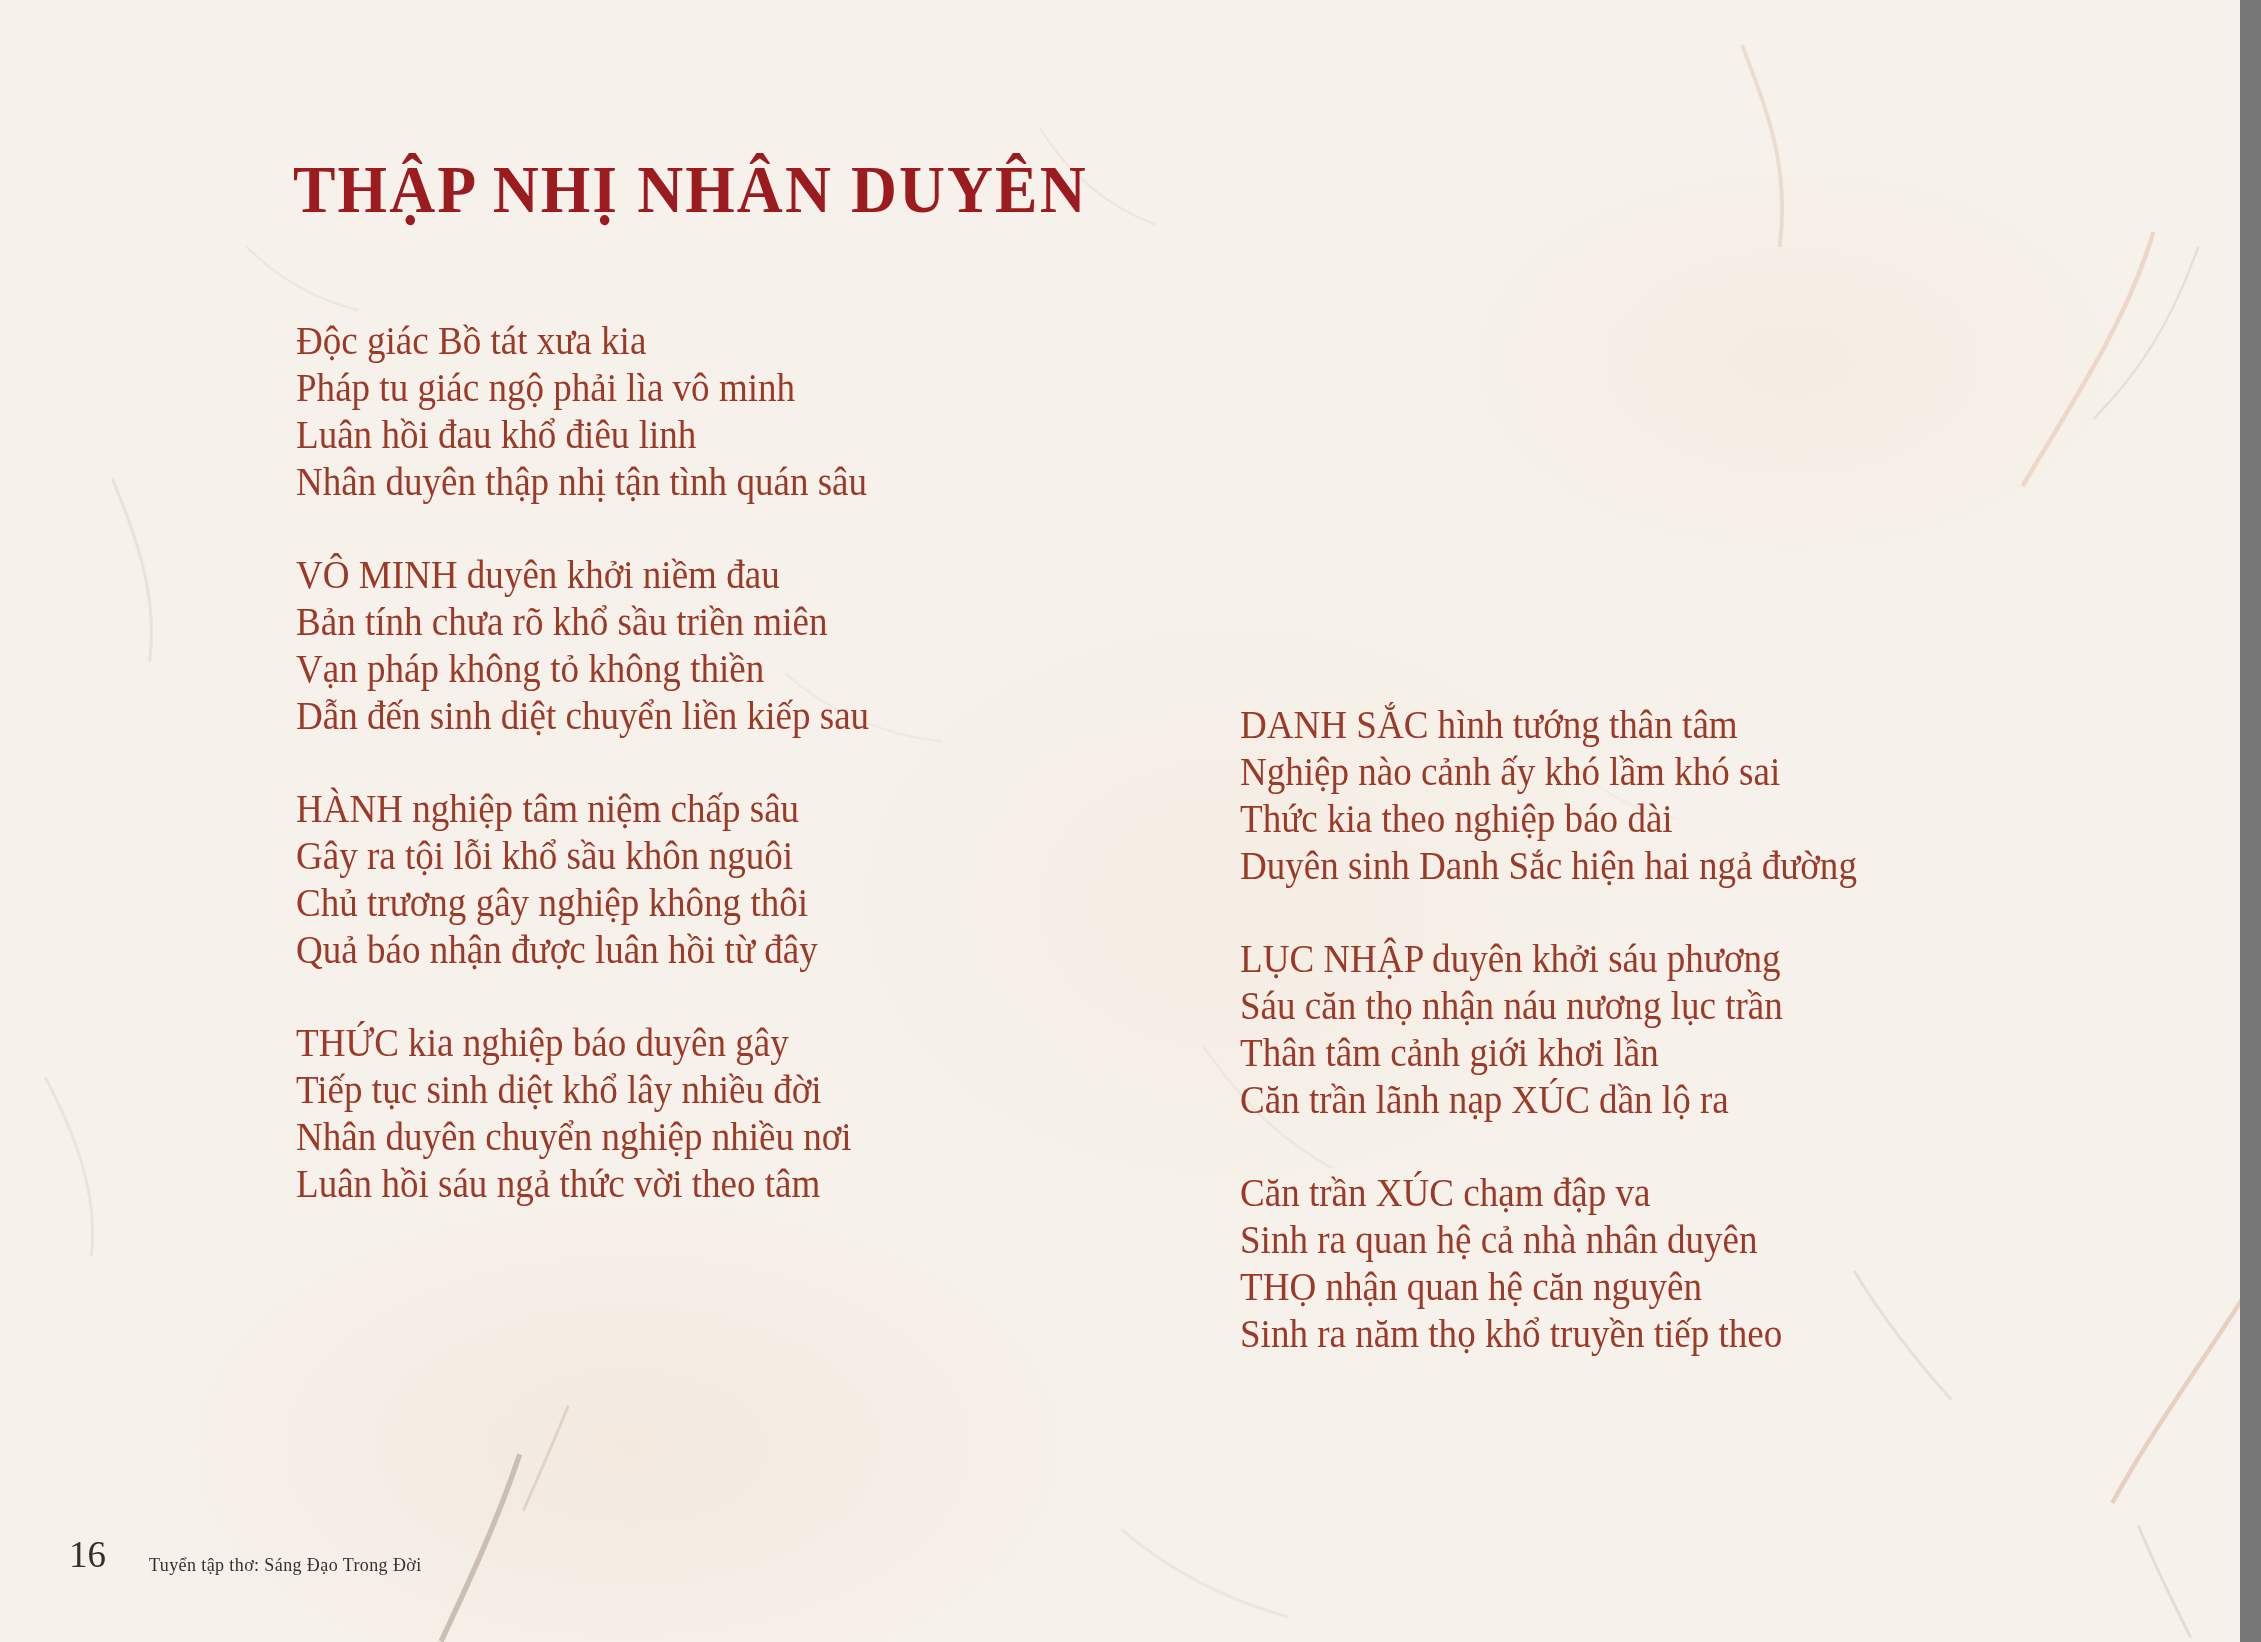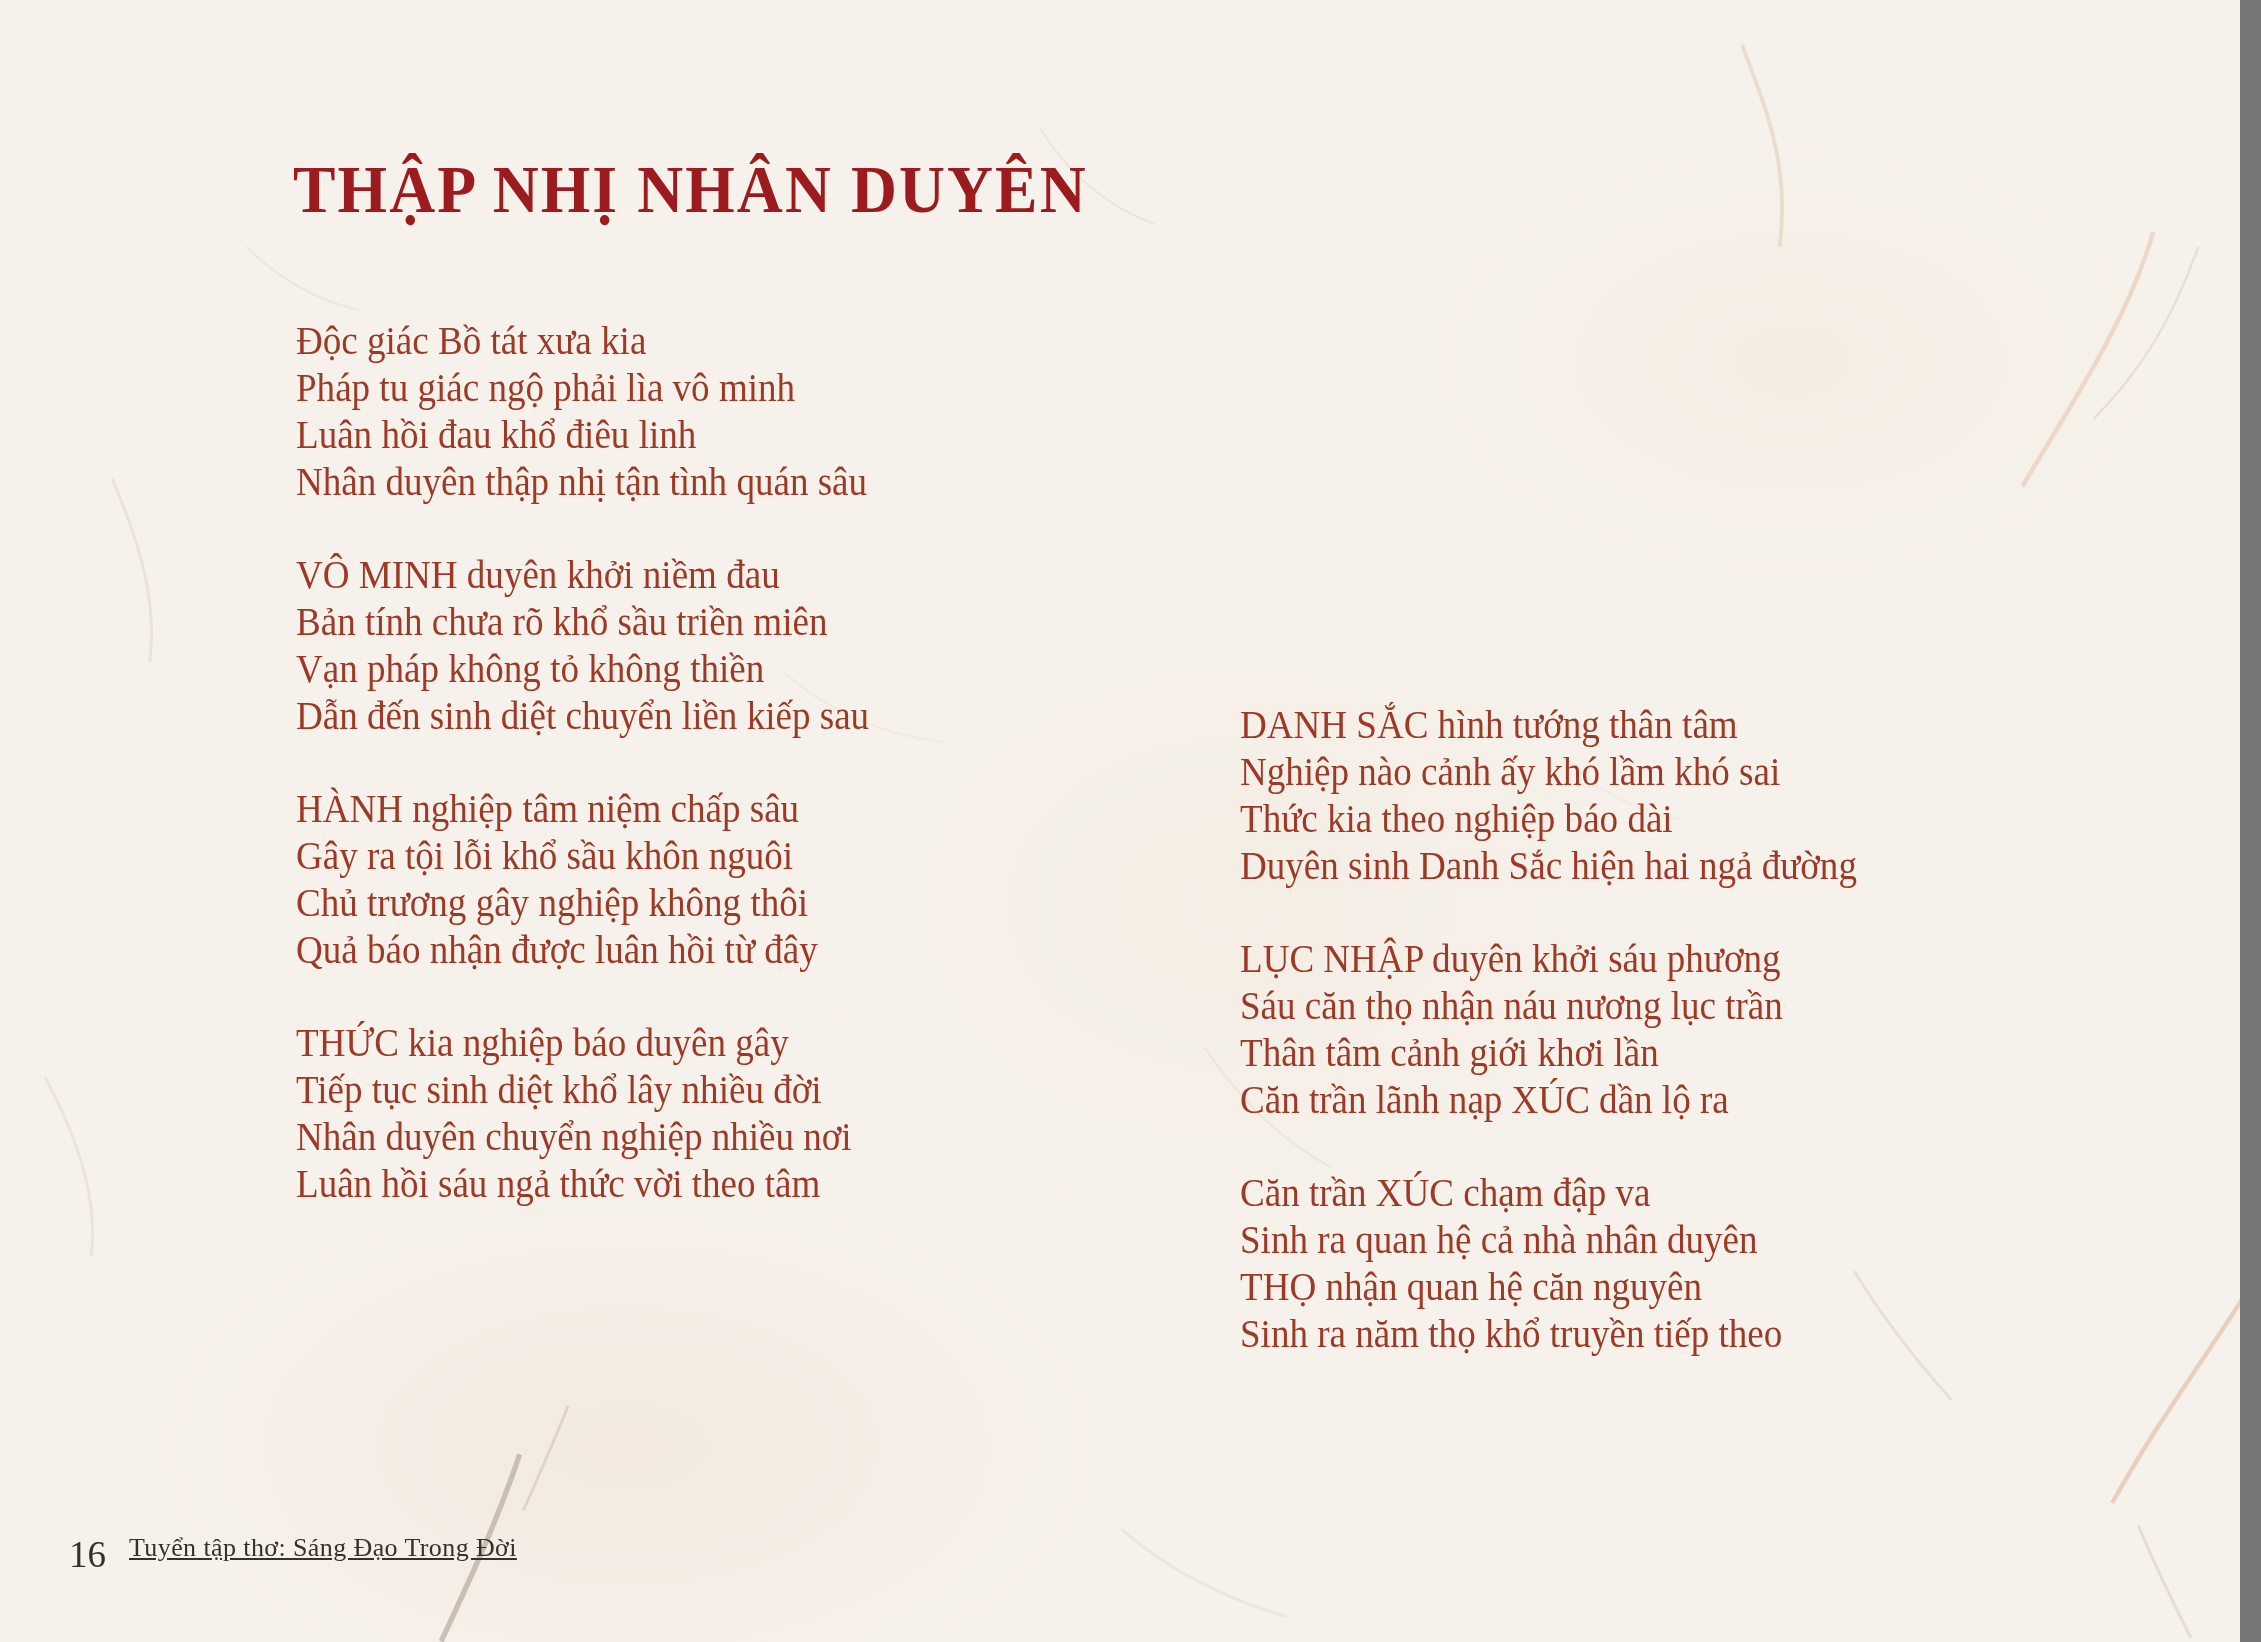--- a/index.html
+++ b/index.html
@@ -30,25 +30,25 @@
     position: absolute; color: #9c3a27;
     font-size: 39px; line-height: 47px; white-space: nowrap;
     transform: scaleX(0.95); transform-origin: 0 0;
   }
   .col-left  { left: 296px;  top: 317px; }
   .col-right { left: 1240px; top: 701px; }
   .stanza { margin: 0 0 46px 0; }
   .line { margin: 0; }
   .page-footer {
     position: absolute; left: 69px; top: 1533px;
-    display: flex; align-items: flex-start; gap: 23px;
+    display: flex; align-items: flex-end; gap: 43px;
     color: #34302b; white-space: nowrap;
   }
   .page-number { font-size: 37px; }
-  .book-title  { font-size: 26px; letter-spacing: 0.4px; text-decoration: underline; }
+  .book-title  { font-size: 18px; letter-spacing: 0.4px; }
 </style>
 </head>
 <body>
 
 <div class="page">
 
   <svg class="texture" viewBox="0 0 3024 2197" xmlns="http://www.w3.org/2000/svg" fill="none">
     <path d="M2330 60 C2360 140 2395 220 2380 330" stroke="#dcc3ac" stroke-width="5" opacity="0.45"></path>
     <path d="M2880 310 C2845 430 2770 540 2705 650" stroke="#e0b298" stroke-width="6" opacity="0.40"></path>
     <path d="M2940 330 C2905 430 2860 500 2800 560" stroke="#cdbcab" stroke-width="3" opacity="0.35"></path>

